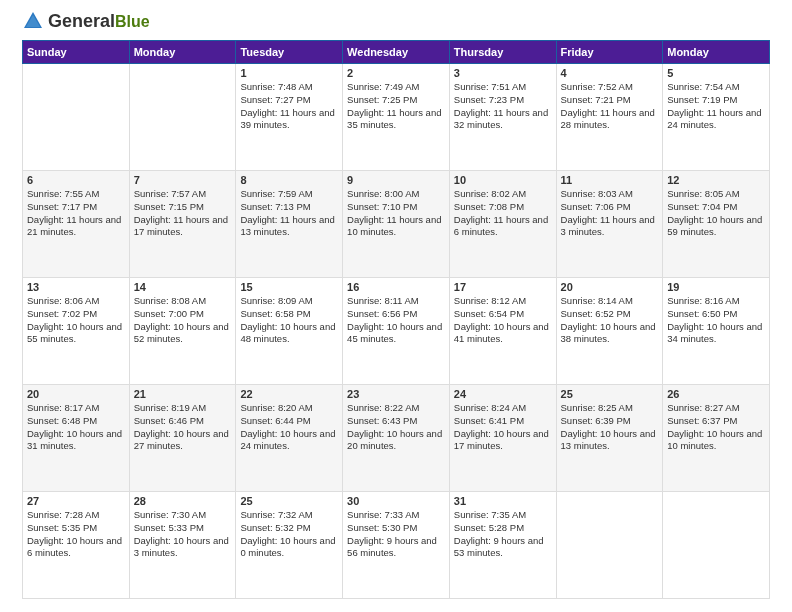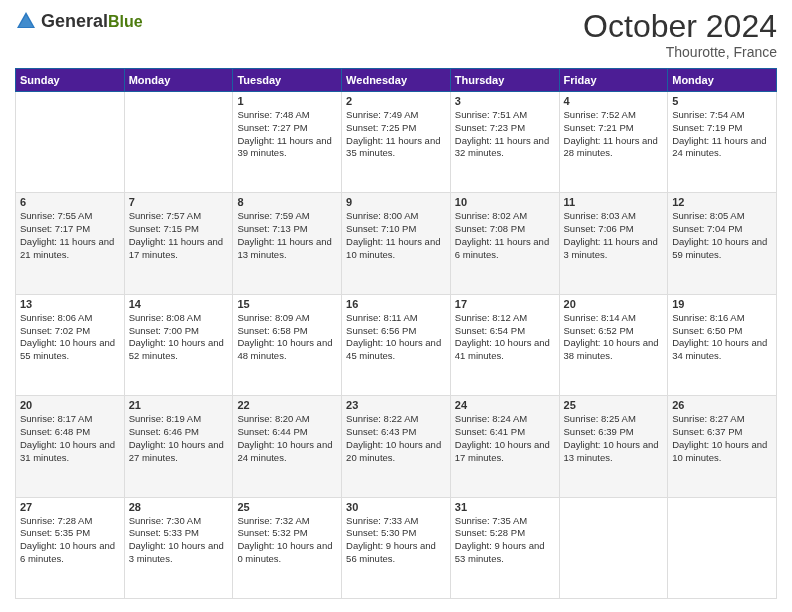--- a/index.html
+++ b/index.html
@@ -6,21 +6,21 @@
     body {
       font-family: Arial, sans-serif;
       background: #fff;
       width: 792px;
       height: 612px;
       overflow: hidden;
     }
     .page {
       width: 792px;
       height: 609px;
-      padding: 10px 15px;
+      padding: 10px 22px;
       display: flex;
       flex-direction: column;
     }
     .header {
       display: flex;
       justify-content: space-between;
       align-items: flex-start;
       margin-bottom: 8px;
     }
     .logo {
@@ -108,24 +108,20 @@
           <polygon points="11,5 18,17 4,17" fill="#5aa0d8" opacity="0.5"></polygon>
         </svg>
       </div>
       <div>
         <div style="display:flex; align-items:baseline;">
           <span class="logo-text-general">General</span>
           <span class="logo-text-blue">Blue</span>
         </div>
       </div>
     </div>
-    <div class="title-section">
-      <div class="month-title">October 2024</div>
-      <div class="location">Thourotte, France</div>
-    </div>
   </div>
 
   <table class="calendar">
     <thead>
       <tr>
       <th>Sunday</th>
           <th>Monday</th>
           <th>Tuesday</th>
           <th>Wednesday</th>
           <th>Thursday</th>

